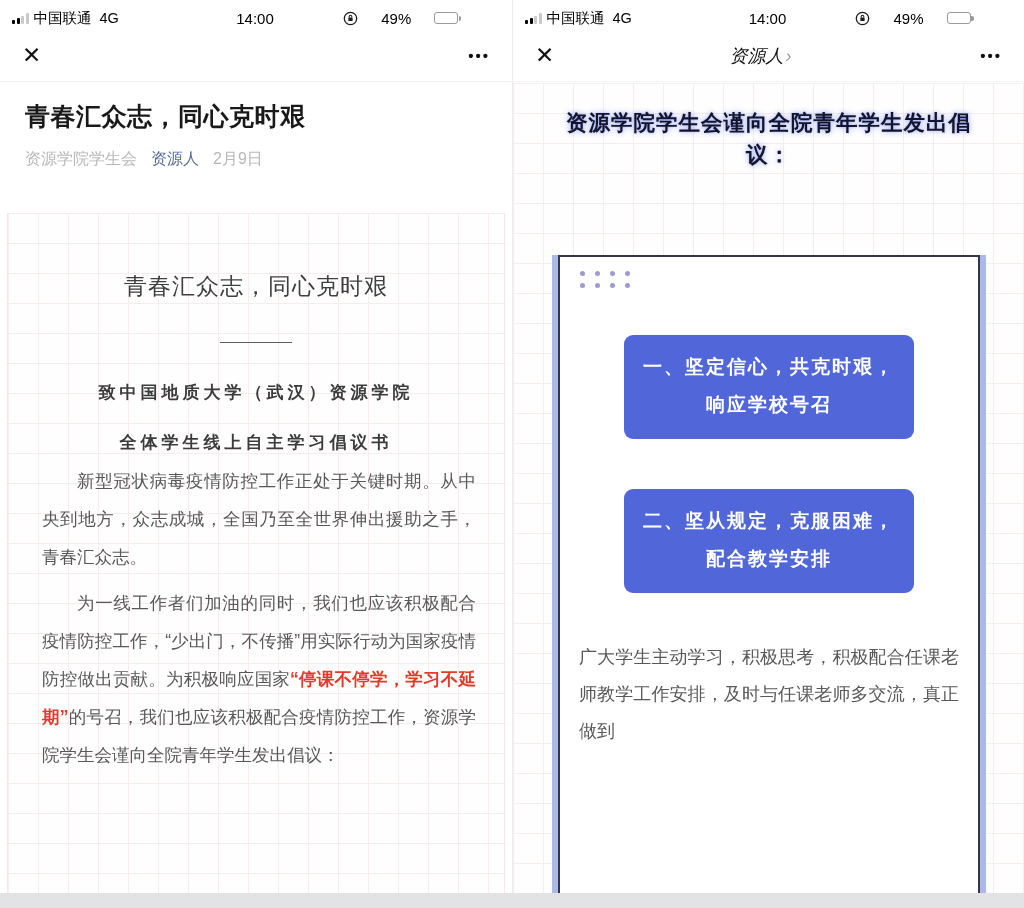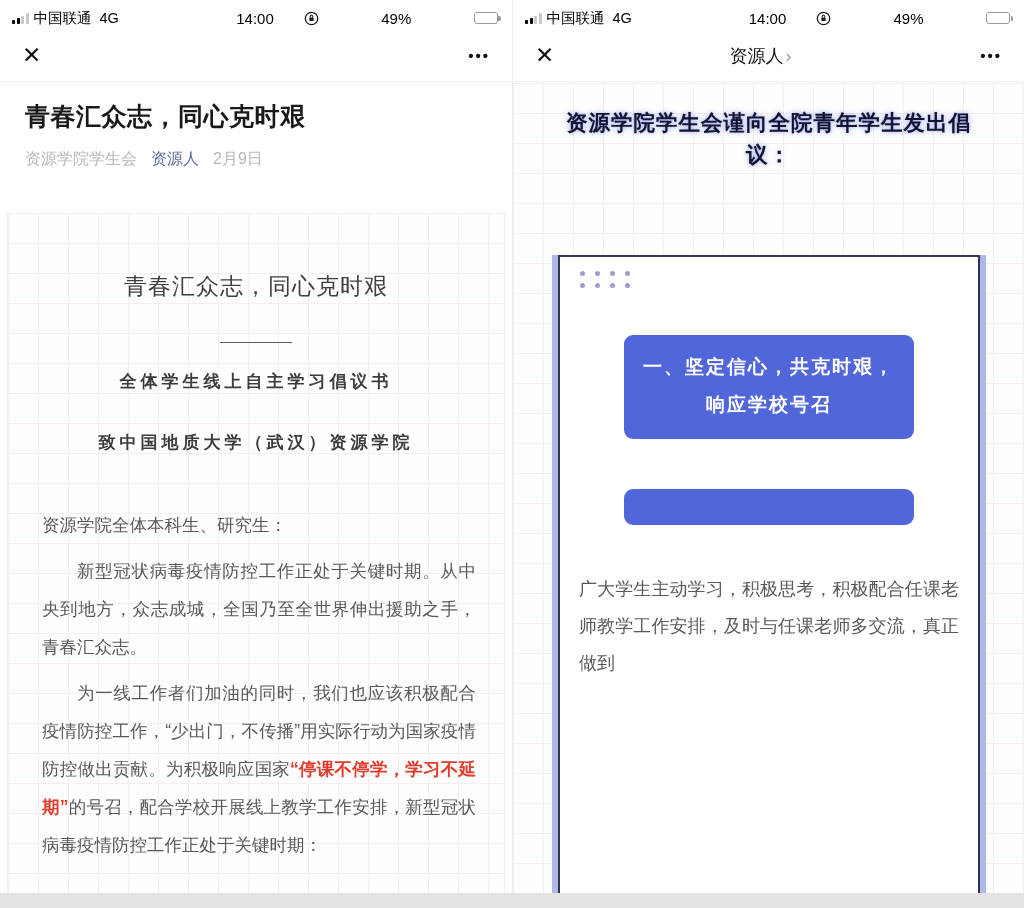--- a/index.html
+++ b/index.html
@@ -15,31 +15,31 @@
   .sb-left { display:flex; align-items:center; gap:5px; width:40%; }
   .signal { display:flex; align-items:flex-end; gap:1.5px; height:11px; }
   .signal i { width:3px; border-radius:1px; background:#c9c9c9; display:block; }
   .signal i:nth-child(1){height:4px;background:#000;}
   .signal i:nth-child(2){height:6px;background:#000;}
   .signal i:nth-child(3){height:8px;}
   .signal i:nth-child(4){height:11px;}
   .carrier { font-size:14.5px; }
   .net { font-size:14.5px; margin-left:3px; }
   .sb-time { width:20%; text-align:center; font-weight:normal; font-size:15px; }
-  .sb-right { width:40%; display:flex; align-items:center; justify-content:space-between; gap:23px; }
+  .sb-right { width:40%; display:flex; align-items:center; justify-content:center; gap:23px; }
   .lockicon svg { display:block; }
   .batt-pct { font-size:15px; }
   .battery { position:relative; width:24px; height:12px; border:1px solid #9a9a9a; border-radius:3px; padding:1px; }
   .battery .fill { width:45%; height:100%; background:#1c1c1c; border-radius:1px; }
   .battery .nub { position:absolute; right:-4px; top:3px; width:2.5px; height:5px; background:#9a9a9a; border-radius:0 2px 2px 0; }
 
   
   .navbar { position:relative; height:52px; display:flex; align-items:center; padding:0 22px; border-bottom:1px solid #f3f3f3; background:#fff; }
   .nav-close { font-size:23px; color:#121212; cursor:pointer; line-height:1; font-weight:400; }
-  .nav-title { position:absolute; left:0; right:16px; text-align:center; font-size:18px; color:#121212; }
+  .nav-title { position:absolute; left:0; right:16px; text-align:center; font-size:18px; color:#121212;font-style:italic; }
   .nav-title .chev { color:#9a9a9a; font-size:18px; margin-left:2px; }
   .nav-more { margin-left:auto; font-size:15px; letter-spacing:2px; color:#121212; cursor:pointer; font-weight:bold; z-index:2; }
 
   
   .grid {
     background-color:#fffefe;
     background-image:
       linear-gradient(#f7eded 1px, transparent 1px),
       linear-gradient(90deg, #f7eded 1px, transparent 1px);
     background-size:30px 30px;
@@ -124,26 +124,25 @@
       <div class="art-meta">
         <span>资源学院学生会</span>
         <span class="acct">资源人</span>
         <span>2月9日</span>
       </div>
     </div>
 
     <div class="left-grid grid">
       <div class="inner-title">青春汇众志，同心克时艰</div>
       <div class="inner-divider"></div>
+      <div class="sub-line s1">致中国地质大学（武汉）资源学院</div>
       <div class="sub-line s2">全体学生线上自主学习倡议书</div>
-      <div class="sub-line s1">致中国地质大学（武汉）资源学院</div>
       <div class="body-copy">
-        <p class="salute">资源学院全体本科生、研究生：</p>
         <p class="indent">新型冠状病毒疫情防控工作正处于关键时期。从中央到地方，众志成城，全国乃至全世界伸出援助之手，青春汇众志。</p>
-        <p class="indent"><span>为一线工作者们加油的同时，我们也应该积极配合疫情防控工作，“少出门，不传播”用实际行动为国家疫情防控做出贡献。为积极响应国家</span><span class="red">“停课不停学，学习不延期”</span><span>的号召，配合学校开展线上教学工作安排，新型冠状病毒疫情防控工作正处于关键时期：</span></p>
+        <p class="indent"><span>为一线工作者们加油的同时，我们也应该积极配合疫情防控工作，“少出门，不传播”用实际行动为国家疫情防控做出贡献。为积极响应国家</span><span class="red">“停课不停学，学习不延期”</span><span>的号召，我们也应该积极配合疫情防控工作，资源学院学生会谨向全院青年学生发出倡议：</span></p>
       </div>
     </div>
   </div>
 
   <div class="screen right">
     <div class="statusbar">
       <div class="sb-left">
         <span class="signal">
             <i></i>
             <i></i>
@@ -188,20 +187,22 @@
             <span></span>
         </div>
 
         <button class="sec-btn b1">
           <div class="l1">一、坚定信心，共克时艰，</div>
           <div class="l2">响应学校号召</div>
         </button>
 
 
         <button class="sec-btn b2">
+          <div class="l1">二、坚从规定，克服困难，</div>
+          <div class="l2">配合教学安排</div>
         </button>
 
         <div class="card-copy"><span>广大学生主动学习，积极思考，积极配合任课老师教学工作安排，及时与任课老师多交流，真正做到</span></div>
       </div>
     </div>
   </div>
 
   <div class="bottom-strip"></div>
 </div>
 

